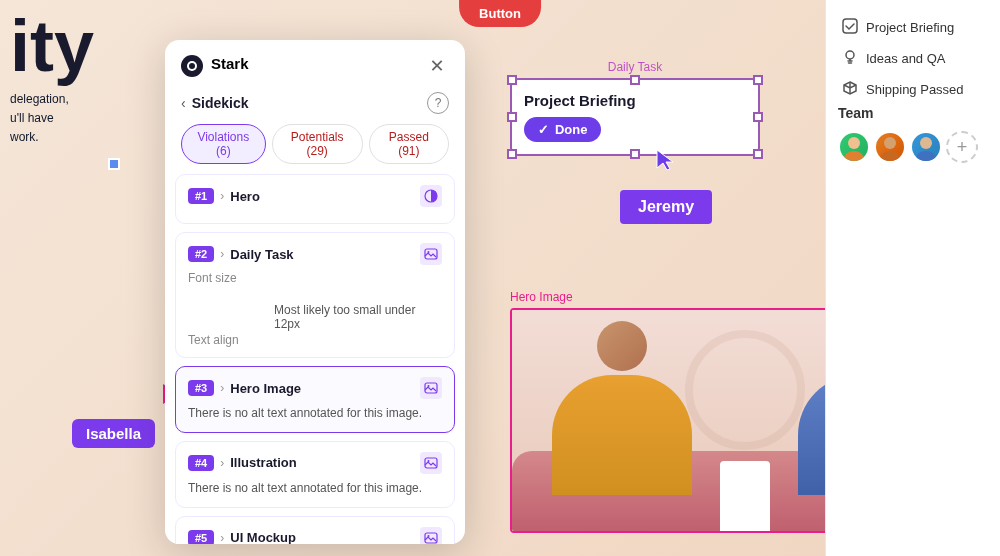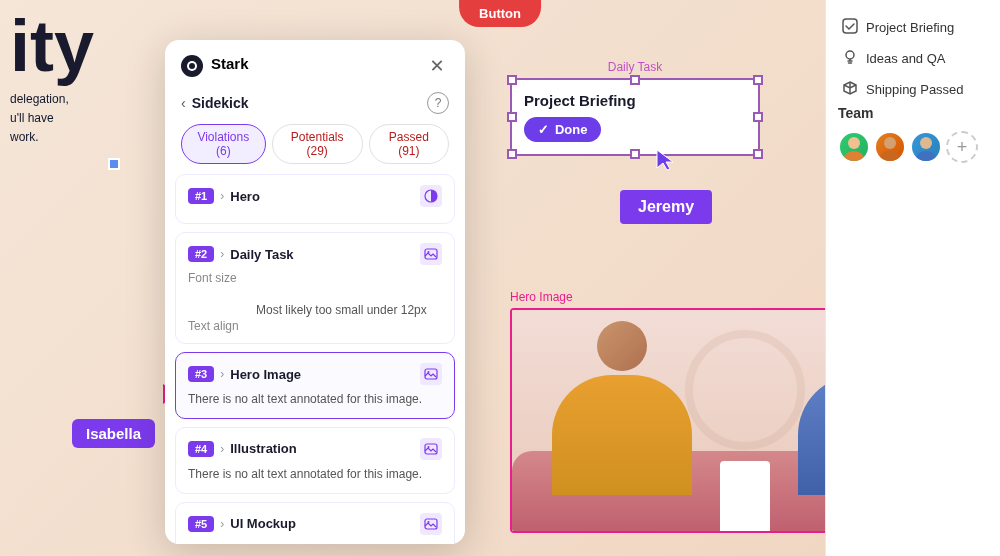--- a/index.html
+++ b/index.html
@@ -443,21 +443,21 @@
       line-height: 1.4;
     }
 
     .violation-desc strong {
       font-weight: 700;
       color: #1a1a2e;
     }
 
     .violation-detail-row {
       display: flex;
-      gap: 8px;
+      gap: 26px;
       font-size: 12px;
       color: #555;
       margin-top: 2px;
     }
 
     .detail-label {
       font-weight: 500;
       color: #888;
       min-width: 60px;
     }

